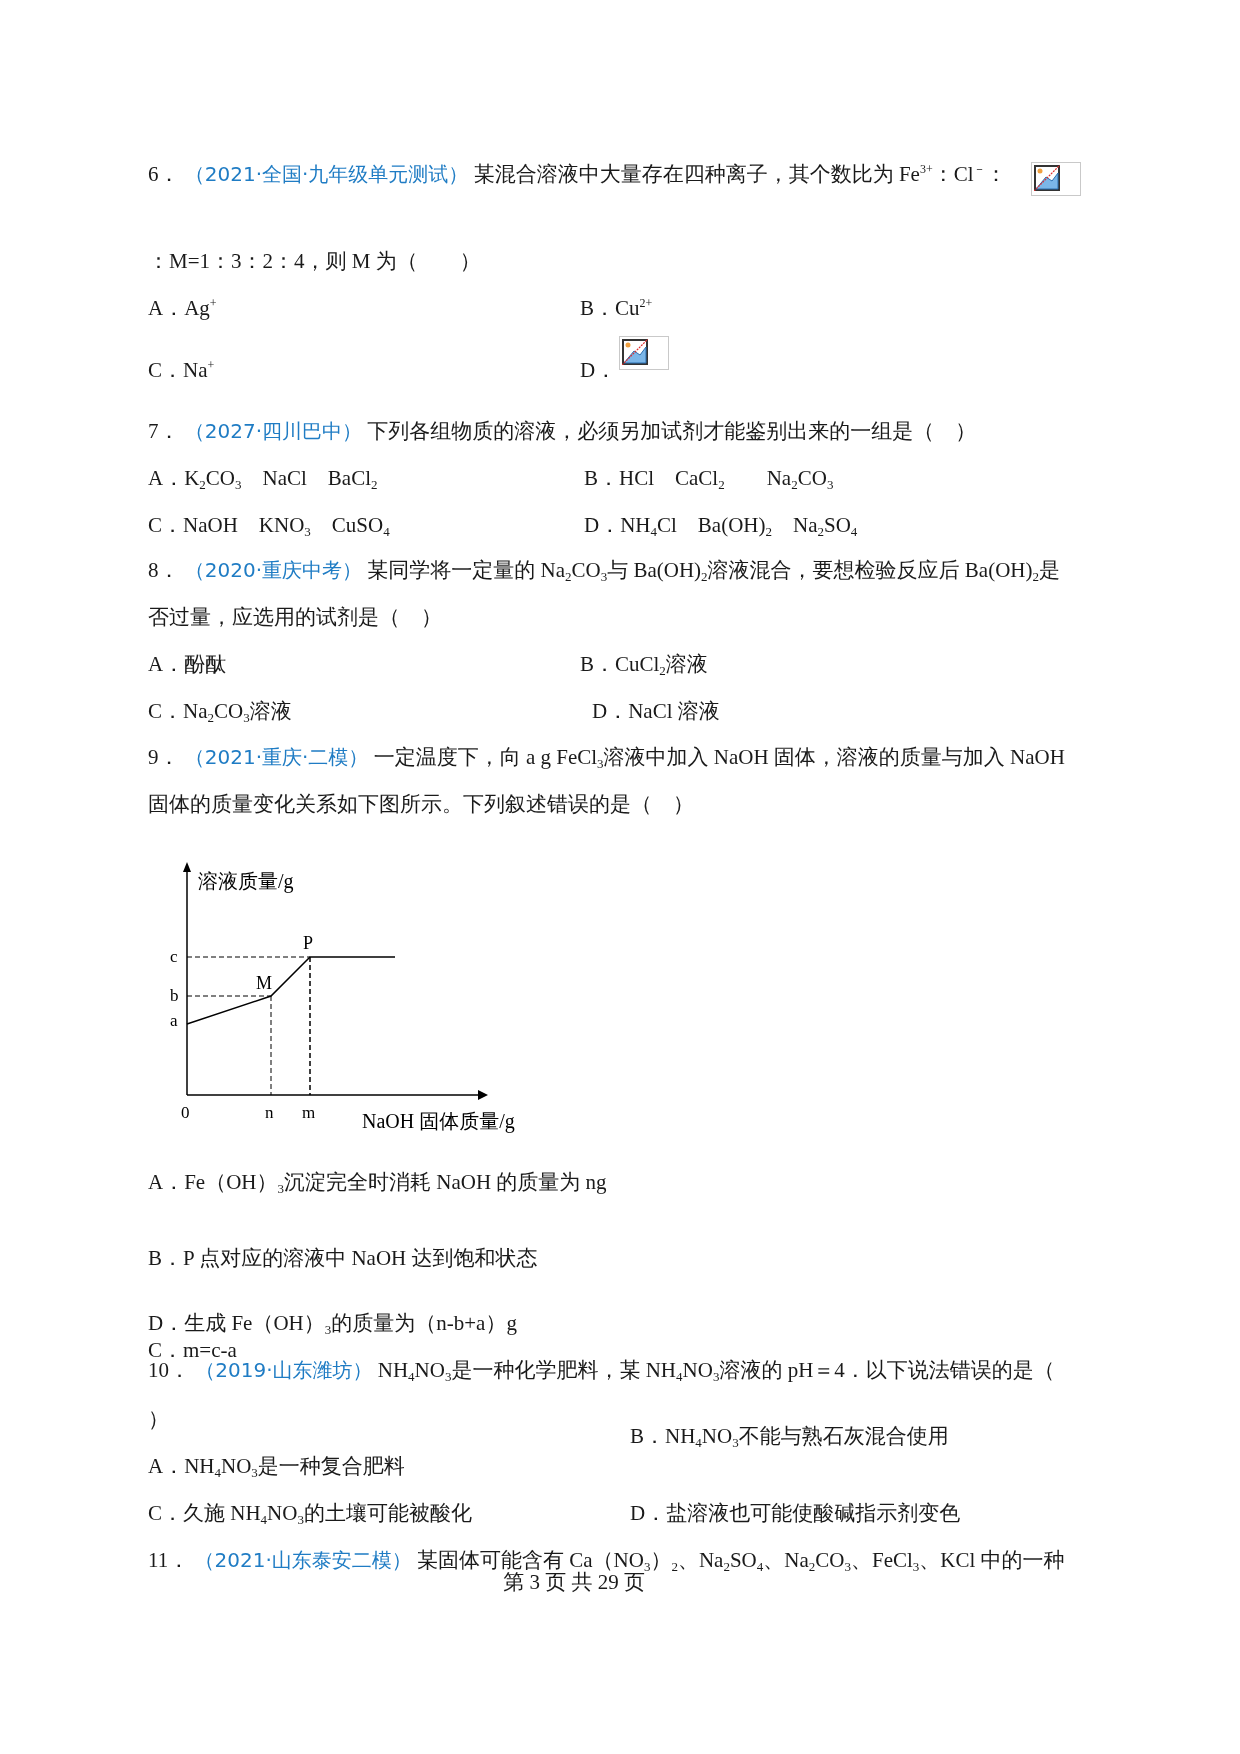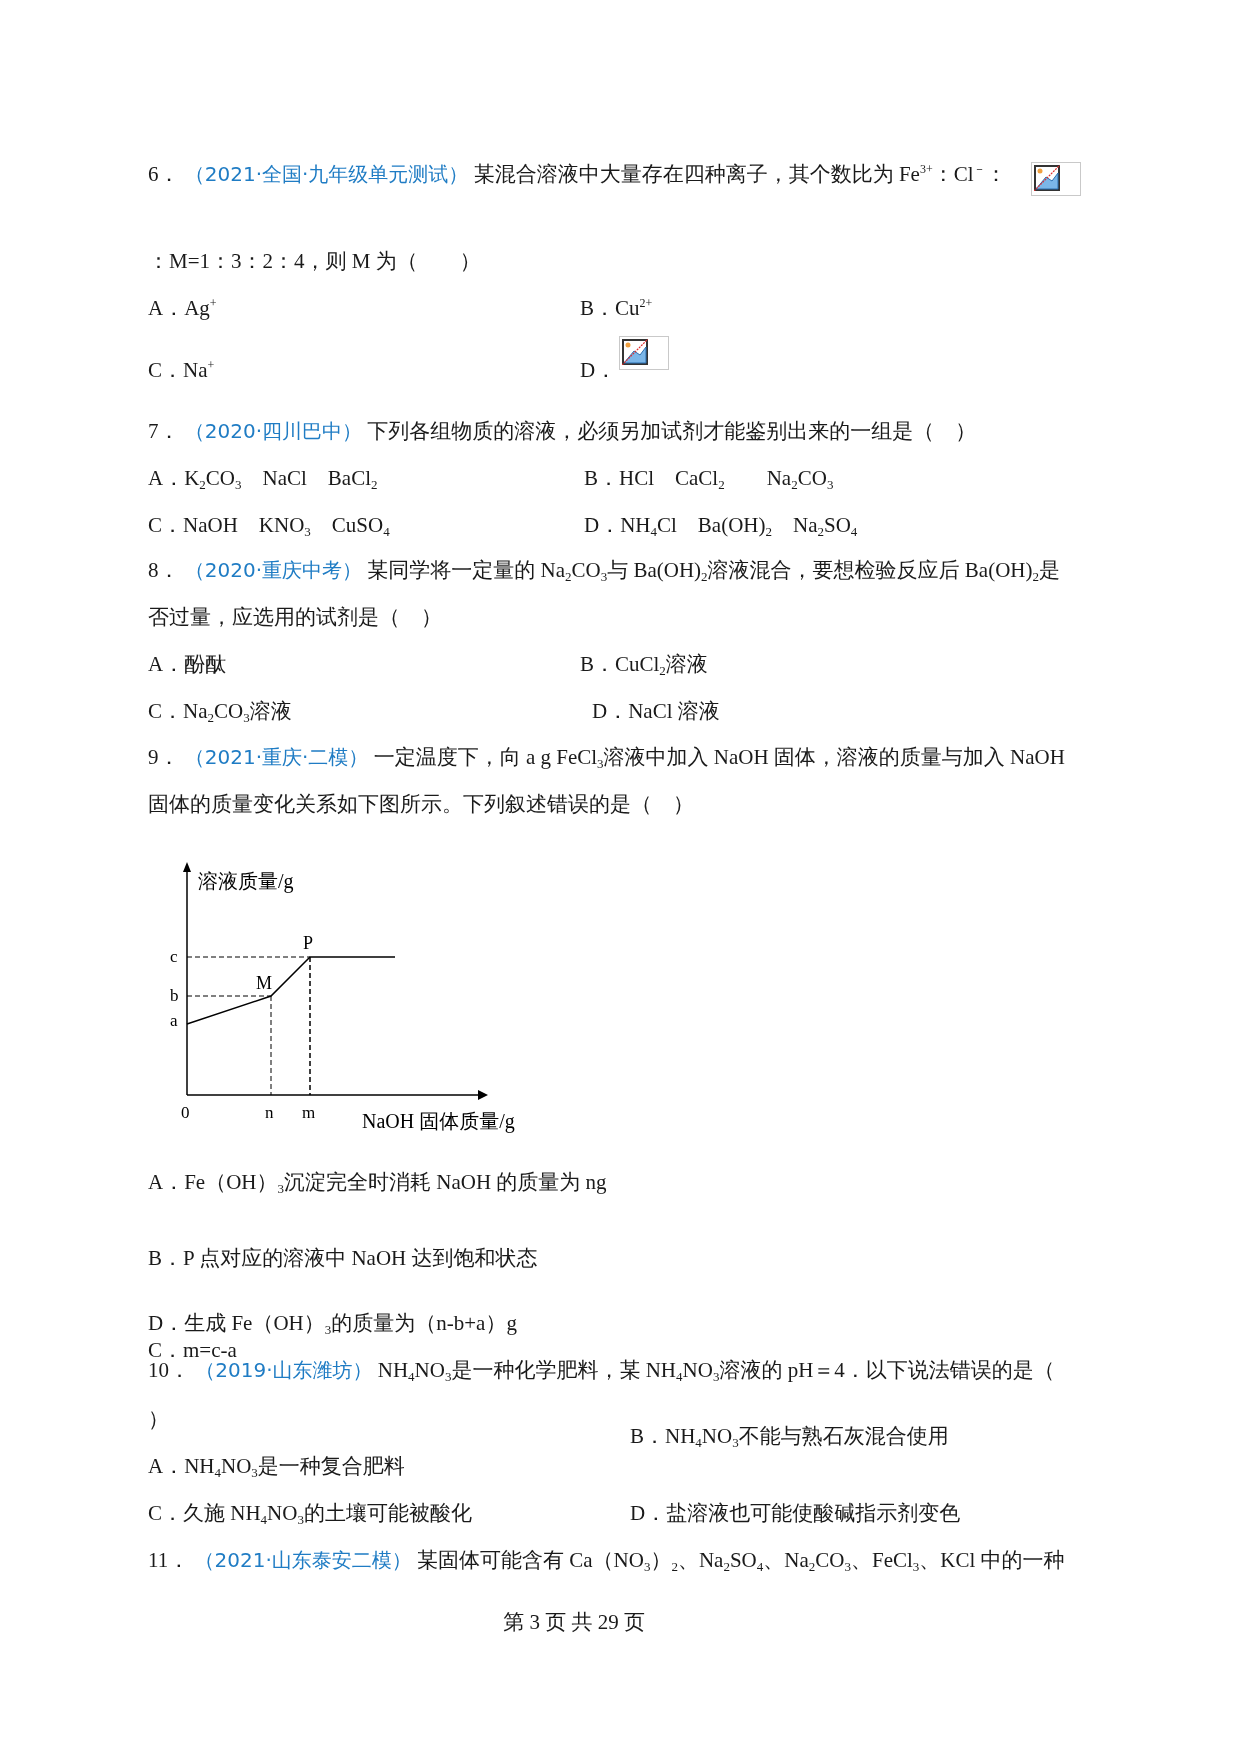--- a/index.html
+++ b/index.html
@@ -11,21 +11,21 @@
   .line { position: absolute; left: 148px; white-space: nowrap; line-height: 28px; }
   .col2 { position: absolute; white-space: nowrap; line-height: 28px; }
   .src { color: #1f7cc4; font-weight: normal; font-family: "DejaVu Sans", "Liberation Sans", sans-serif; font-size: 20px; }
   sup { font-size: 12px; vertical-align: 8px; line-height: 0; }
   sub { font-size: 13px; vertical-align: -4px; line-height: 0; }
   .broken-img {
     display: inline-block; width: 48px; height: 32px; border: 1px solid #c9c9c9;
     background: #fff; position: relative; vertical-align: top;
   }
   .broken-img svg { position: absolute; left: 2px; top: 2px; }
-  .footer { position: absolute; top: 1608px; left: 0; width: 1148px; text-align: center; font-size: 21px; }
+  .footer { position: absolute; top: 1568px; left: 0; width: 1148px; text-align: center; font-size: 21px; }
   .chart { position: absolute; left: 150px; top: 860px; }
   .chart text { font-family: "Liberation Serif", serif; }
 </style>
 </head>
 <body>
 
 <div class="line" style="top:160px;">
   <span>6．</span>
   <span class="src" style="color: rgb(31, 124, 196);">（2021·全国·九年级单元测试）</span>
   <span>某混合溶液中大量存在四种离子，其个数比为 Fe</span><sup>3+</sup><span>：Cl</span><sup>－</sup><span>：</span>
@@ -47,21 +47,21 @@
   <svg width="26" height="26" viewBox="0 0 26 26">
       <rect x="1" y="1" width="24" height="24" fill="#fff" stroke="#333" stroke-width="2"></rect>
       <path d="M2 24 L12 12 L18 16 L24 8 L24 24 Z" fill="#7bb6e8" stroke="#2a6fb0" stroke-width="1"></path>
       <circle cx="6" cy="6" r="2.5" fill="#f0a040"></circle>
       <line x1="0" y1="26" x2="26" y2="0" stroke="#e03030" stroke-width="1.2" stroke-dasharray="2,1"></line>
     </svg>
 </div>
 
 <div class="line" style="top:417px;">
   <span>7．</span>
-  <span class="src" style="color: rgb(31, 124, 196);">（2020·四川巴中）</span>
+  <span class="src" style="color: rgb(31, 124, 196);">（2027·四川巴中）</span>
   <span>下列各组物质的溶液，必须另加试剂才能鉴别出来的一组是（　）</span>
 </div>
 <div class="line" style="top:464px;"><span>A．K</span><sub>2</sub><span>CO</span><sub>3</sub><span>　NaCl　BaCl</span><sub>2</sub></div>
 <div class="col2" style="left:584px; top:464px;"><span>B．HCl　CaCl</span><sub>2</sub><span>　　Na</span><sub>2</sub><span>CO</span><sub>3</sub></div>
 <div class="line" style="top:511px;"><span>C．NaOH　KNO</span><sub>3</sub><span>　CuSO</span><sub>4</sub></div>
 <div class="col2" style="left:584px; top:511px;"><span>D．NH</span><sub>4</sub><span>Cl　Ba(OH)</span><sub>2</sub><span>　Na</span><sub>2</sub><span>SO</span><sub>4</sub></div>
 
 <div class="line" style="top:556px;">
   <span>8．</span>
   <span class="src" style="color: rgb(31, 124, 196);">（2020·重庆中考）</span>

